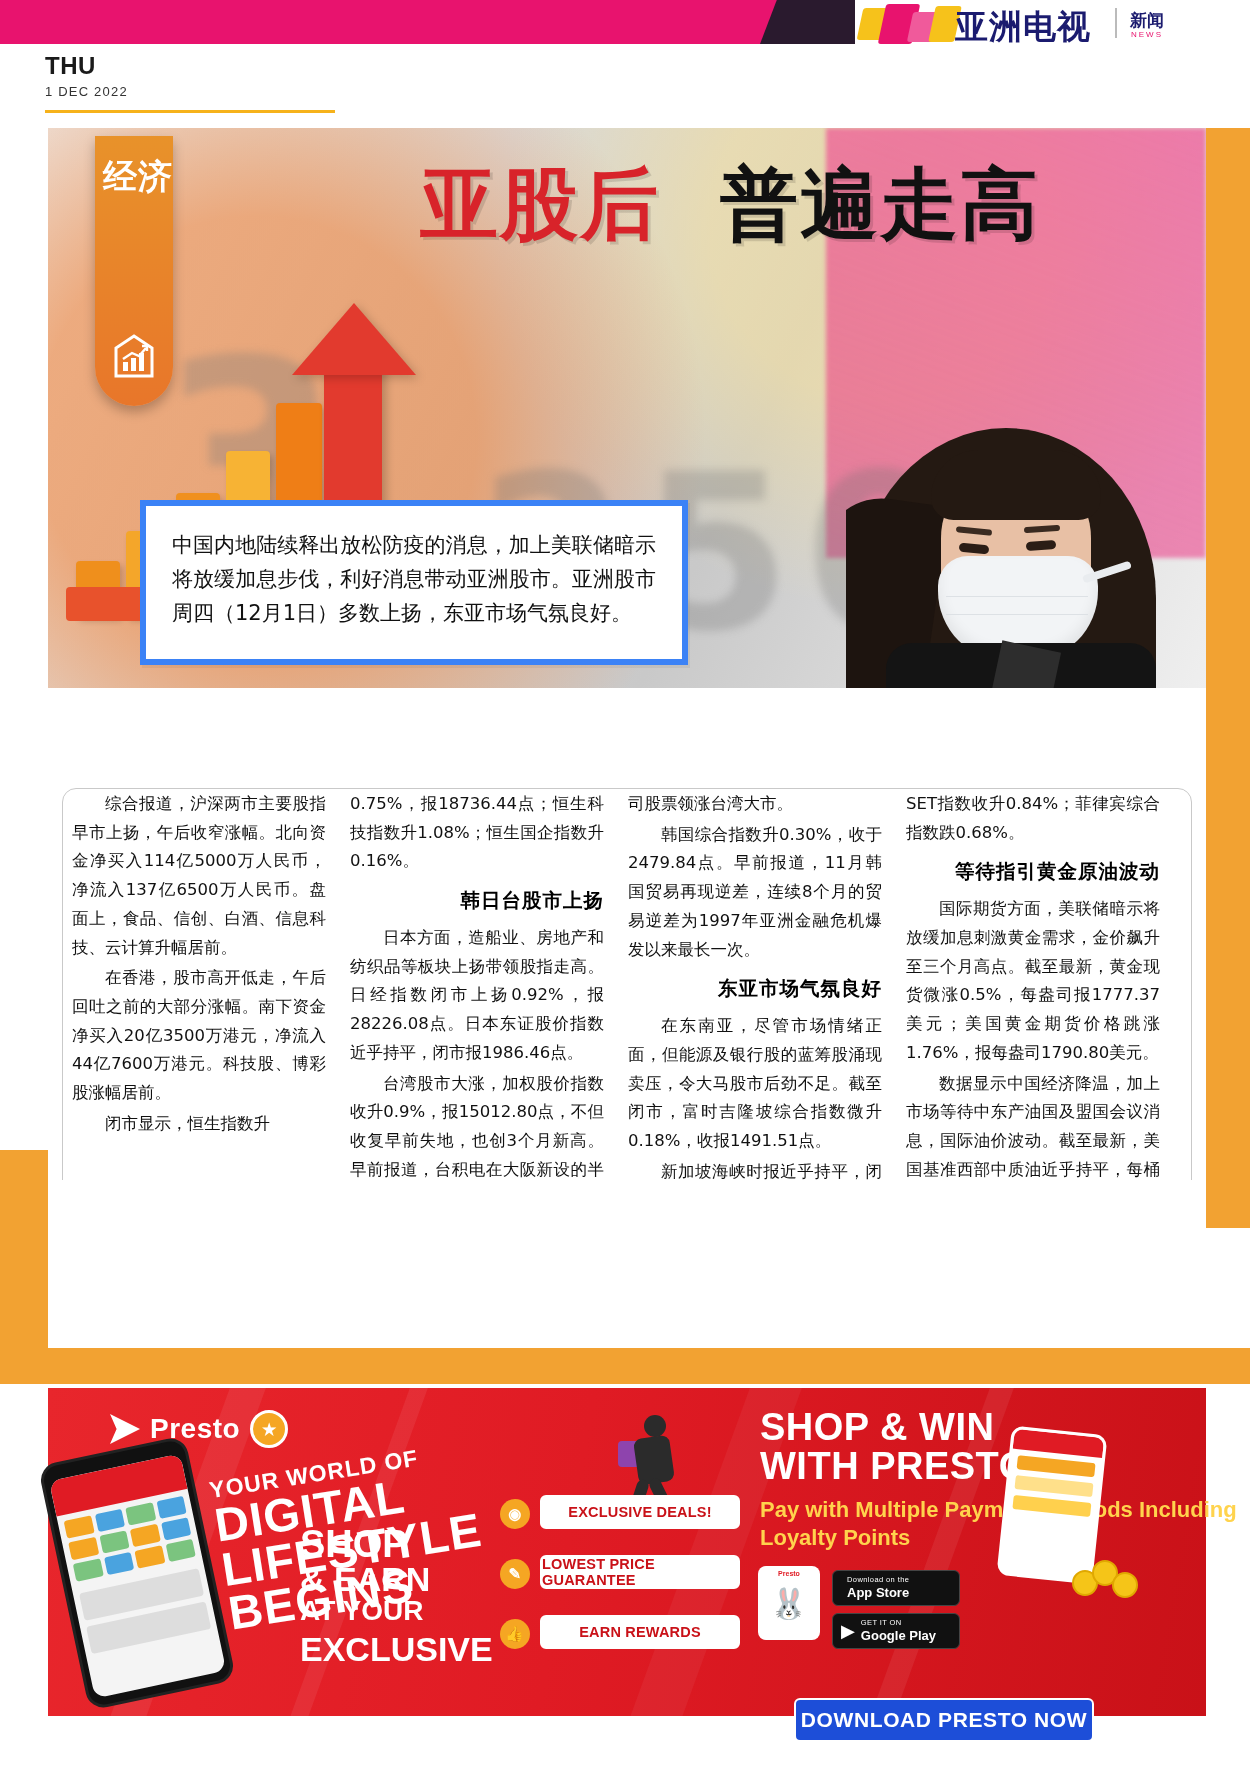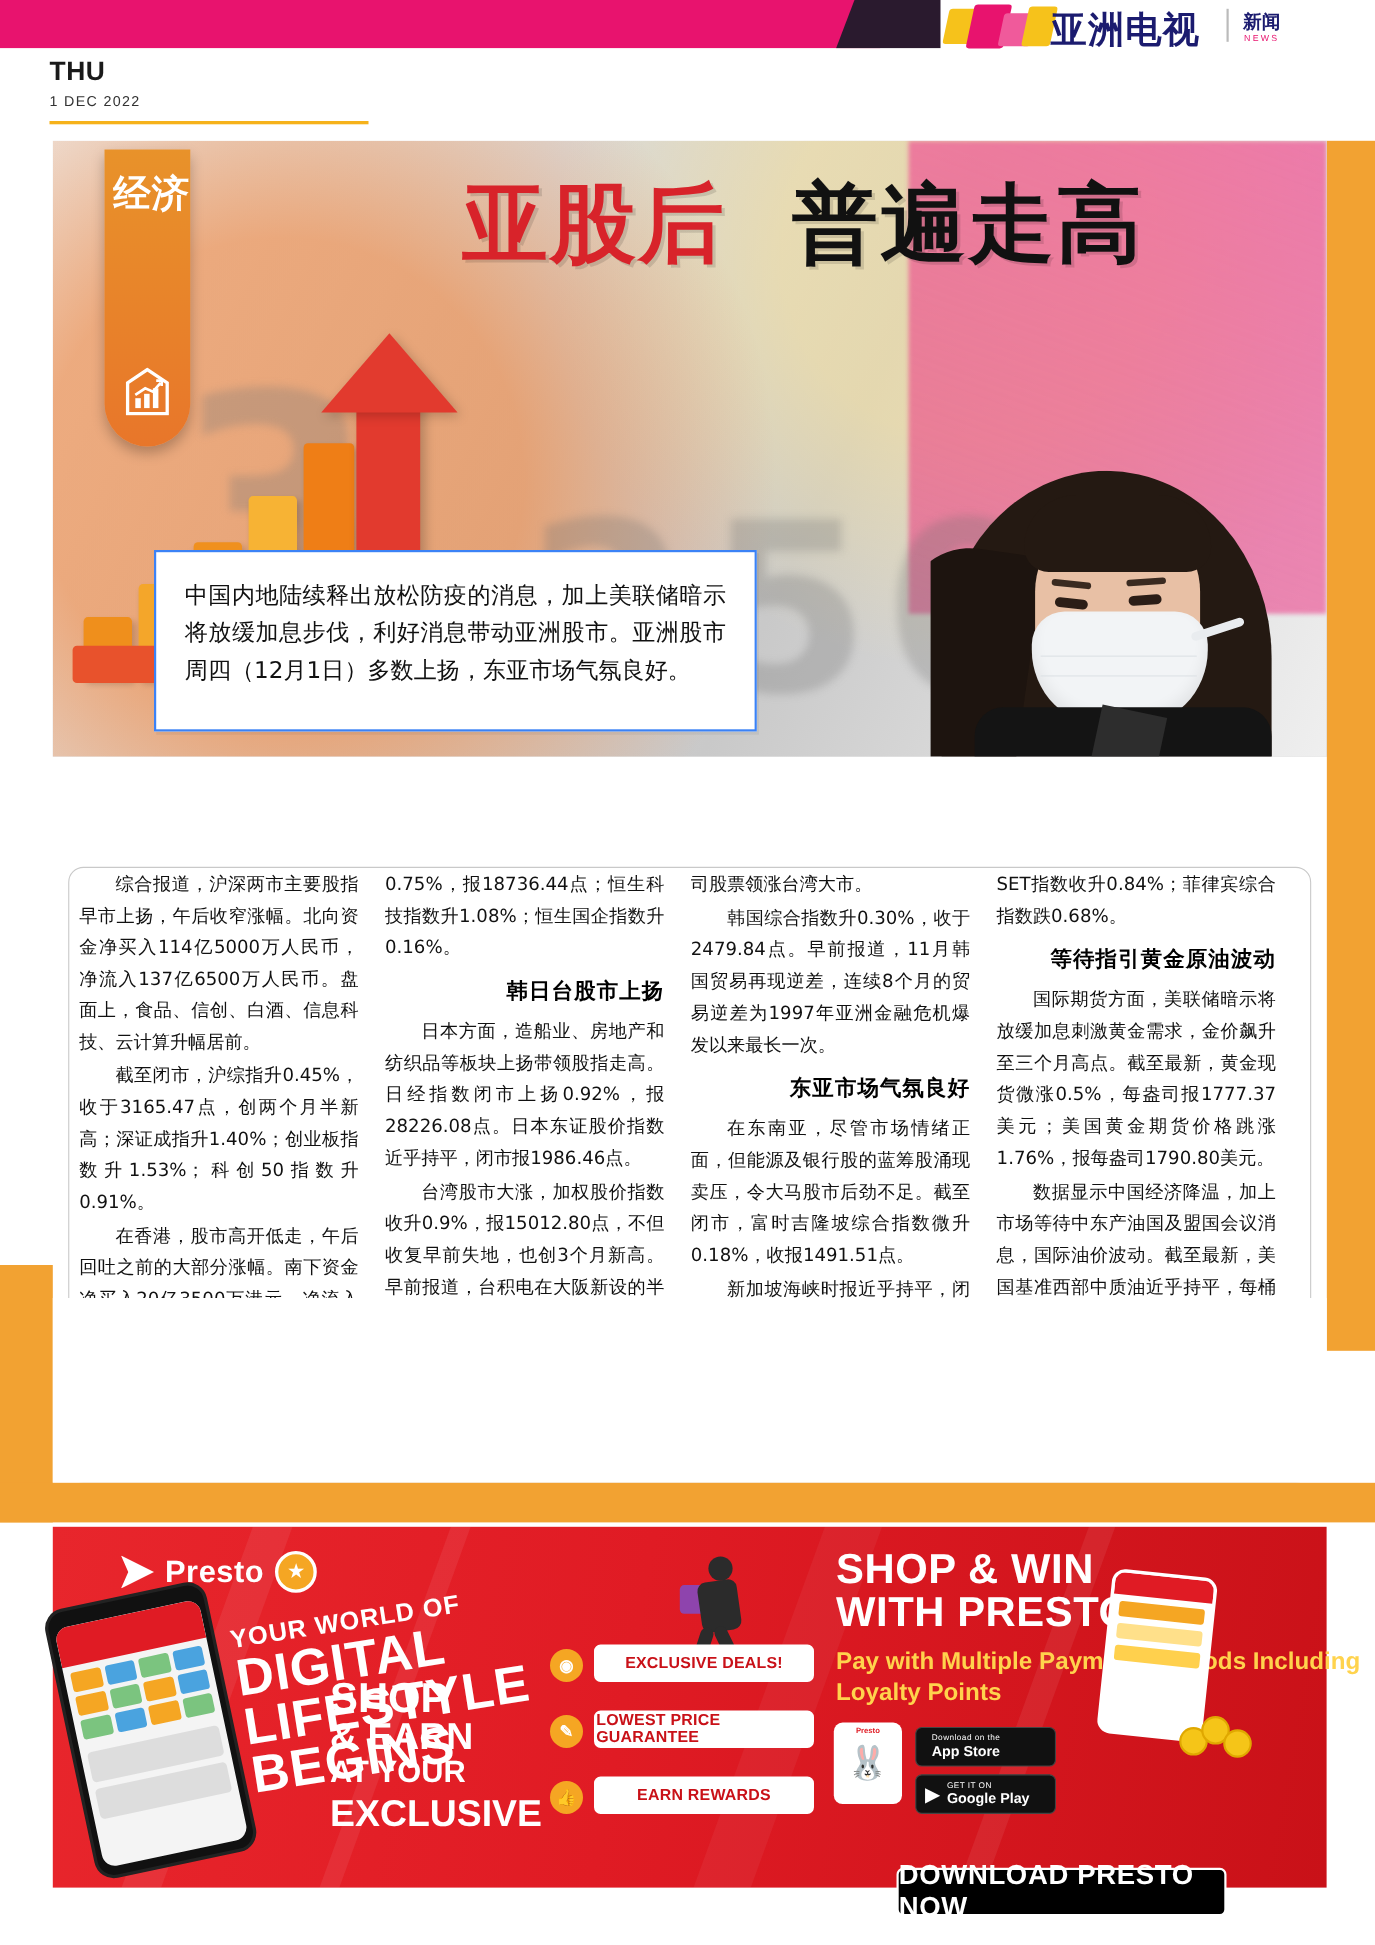--- a/index.html
+++ b/index.html
@@ -143,21 +143,21 @@
     position:absolute; left:420px; top:165px; width:760px; height:130px;
     font-family:"DejaVu Sans", sans-serif; font-weight:bold;
     font-size:78px; line-height:1; white-space:nowrap;
   }
   .hl-red { color:#d8232a; text-shadow: 3px 3px 0 rgba(0,0,0,0.12); letter-spacing:2px; }
   .hl-black { color:#111; margin-left:60px; text-shadow: 3px 3px 0 rgba(0,0,0,0.12); letter-spacing:2px; }
 
   
   .lede {
     position:absolute; left:140px; top:500px; width:548px; min-height:165px;
-    background:#fff; border:2px solid #3b82f6;
+    background:#fff; border:6px solid #3b82f6;
     padding:22px 26px 18px 26px;
     font-family:"DejaVu Sans", sans-serif;
     font-size:21px; line-height:1.62; color:#111;
     text-align:justify;
     box-shadow: 2px 3px 0 rgba(0,0,0,0.05);
   }
 
   
   .body-panel {
     position:absolute; left:48px; top:688px; width:1158px; height:672px;
@@ -281,24 +281,24 @@
   .sb-ico { font-size:18px; }
   .sb-txt { line-height:1.05; }
   .sb-txt .a { font-size:7.5px; letter-spacing:0.4px; }
   .sb-txt .b { font-size:13px; font-weight:bold; }
 
   .mascot { position:absolute; right:430px; top:1566px; width:62px; height:74px; background:#fff; border-radius:8px; display:flex; align-items:center; justify-content:center; }
   .mascot .m-ico { font-size:30px; color:#e01b24; }
   .mascot .m-lbl { position:absolute; top:4px; left:0; right:0; text-align:center; font-size:7px; color:#e01b24; font-weight:bold; }
 
   .download-btn {
-    position:absolute; right:135px; bottom:26px; width:300px; height:44px;
-    background:#000000; color:#fff; border:2px solid #fff; border-radius:6px;
+    position:absolute; right:156px; bottom:26px; width:300px; height:44px;
+    background:#1d4ed8; color:#fff; border:2px solid #fff; border-radius:6px;
     display:flex; align-items:center; justify-content:center;
-    font-size:25px; font-weight:bold; letter-spacing:0.6px;
+    font-size:21px; font-weight:bold; letter-spacing:0.6px;
   }
 </style>
 </head>
 <body>
 
 <div class="topbar">
   <div class="topbar-pink"></div>
   <div class="topbar-dark"></div>
   <div class="logo-area"></div>
   <div class="logo-blob">
@@ -378,21 +378,20 @@
 
 <div class="lede">中国内地陆续释出放松防疫的消息，加上美联储暗示将放缓加息步伐，利好消息带动亚洲股市。亚洲股市周四（12月1日）多数上扬，东亚市场气氛良好。</div>
 
 <div class="body-panel"></div>
 <div class="body-frame"></div>
 
 <div class="cols">
 
   <div class="col">
     <p>综合报道，沪深两市主要股指早市上扬，午后收窄涨幅。北向资金净买入114亿5000万人民币，净流入137亿6500万人民币。盘面上，食品、信创、白酒、信息科技、云计算升幅居前。</p>
-    <p>截至闭市，沪综指升0.45%，收于3165.47点，创两个月半新高；深证成指升1.40%；创业板指数升1.53%；科创50指数升0.91%。</p>
     <p>在香港，股市高开低走，午后回吐之前的大部分涨幅。南下资金净买入20亿3500万港元，净流入44亿7600万港元。科技股、博彩股涨幅居前。</p>
     <p>闭市显示，恒生指数升</p>
   </div>
 
   <div class="col">
     <p class="noindent">0.75%，报18736.44点；恒生科技指数升1.08%；恒生国企指数升0.16%。</p>
     <div class="subhead">韩日台股市上扬</div>
     <p>日本方面，造船业、房地产和纺织品等板块上扬带领股指走高。日经指数闭市上扬0.92%，报28226.08点。日本东证股价指数近乎持平，闭市报1986.46点。</p>
     <p>台湾股市大涨，加权股价指数收升0.9%，报15012.80点，不但收复早前失地，也创3个月新高。早前报道，台积电在大阪新设的半导体研发基地周四（12月1日）启用，这是继横滨之后，台积电在日本设立的第二个研发基地，该公</p>
   </div>

